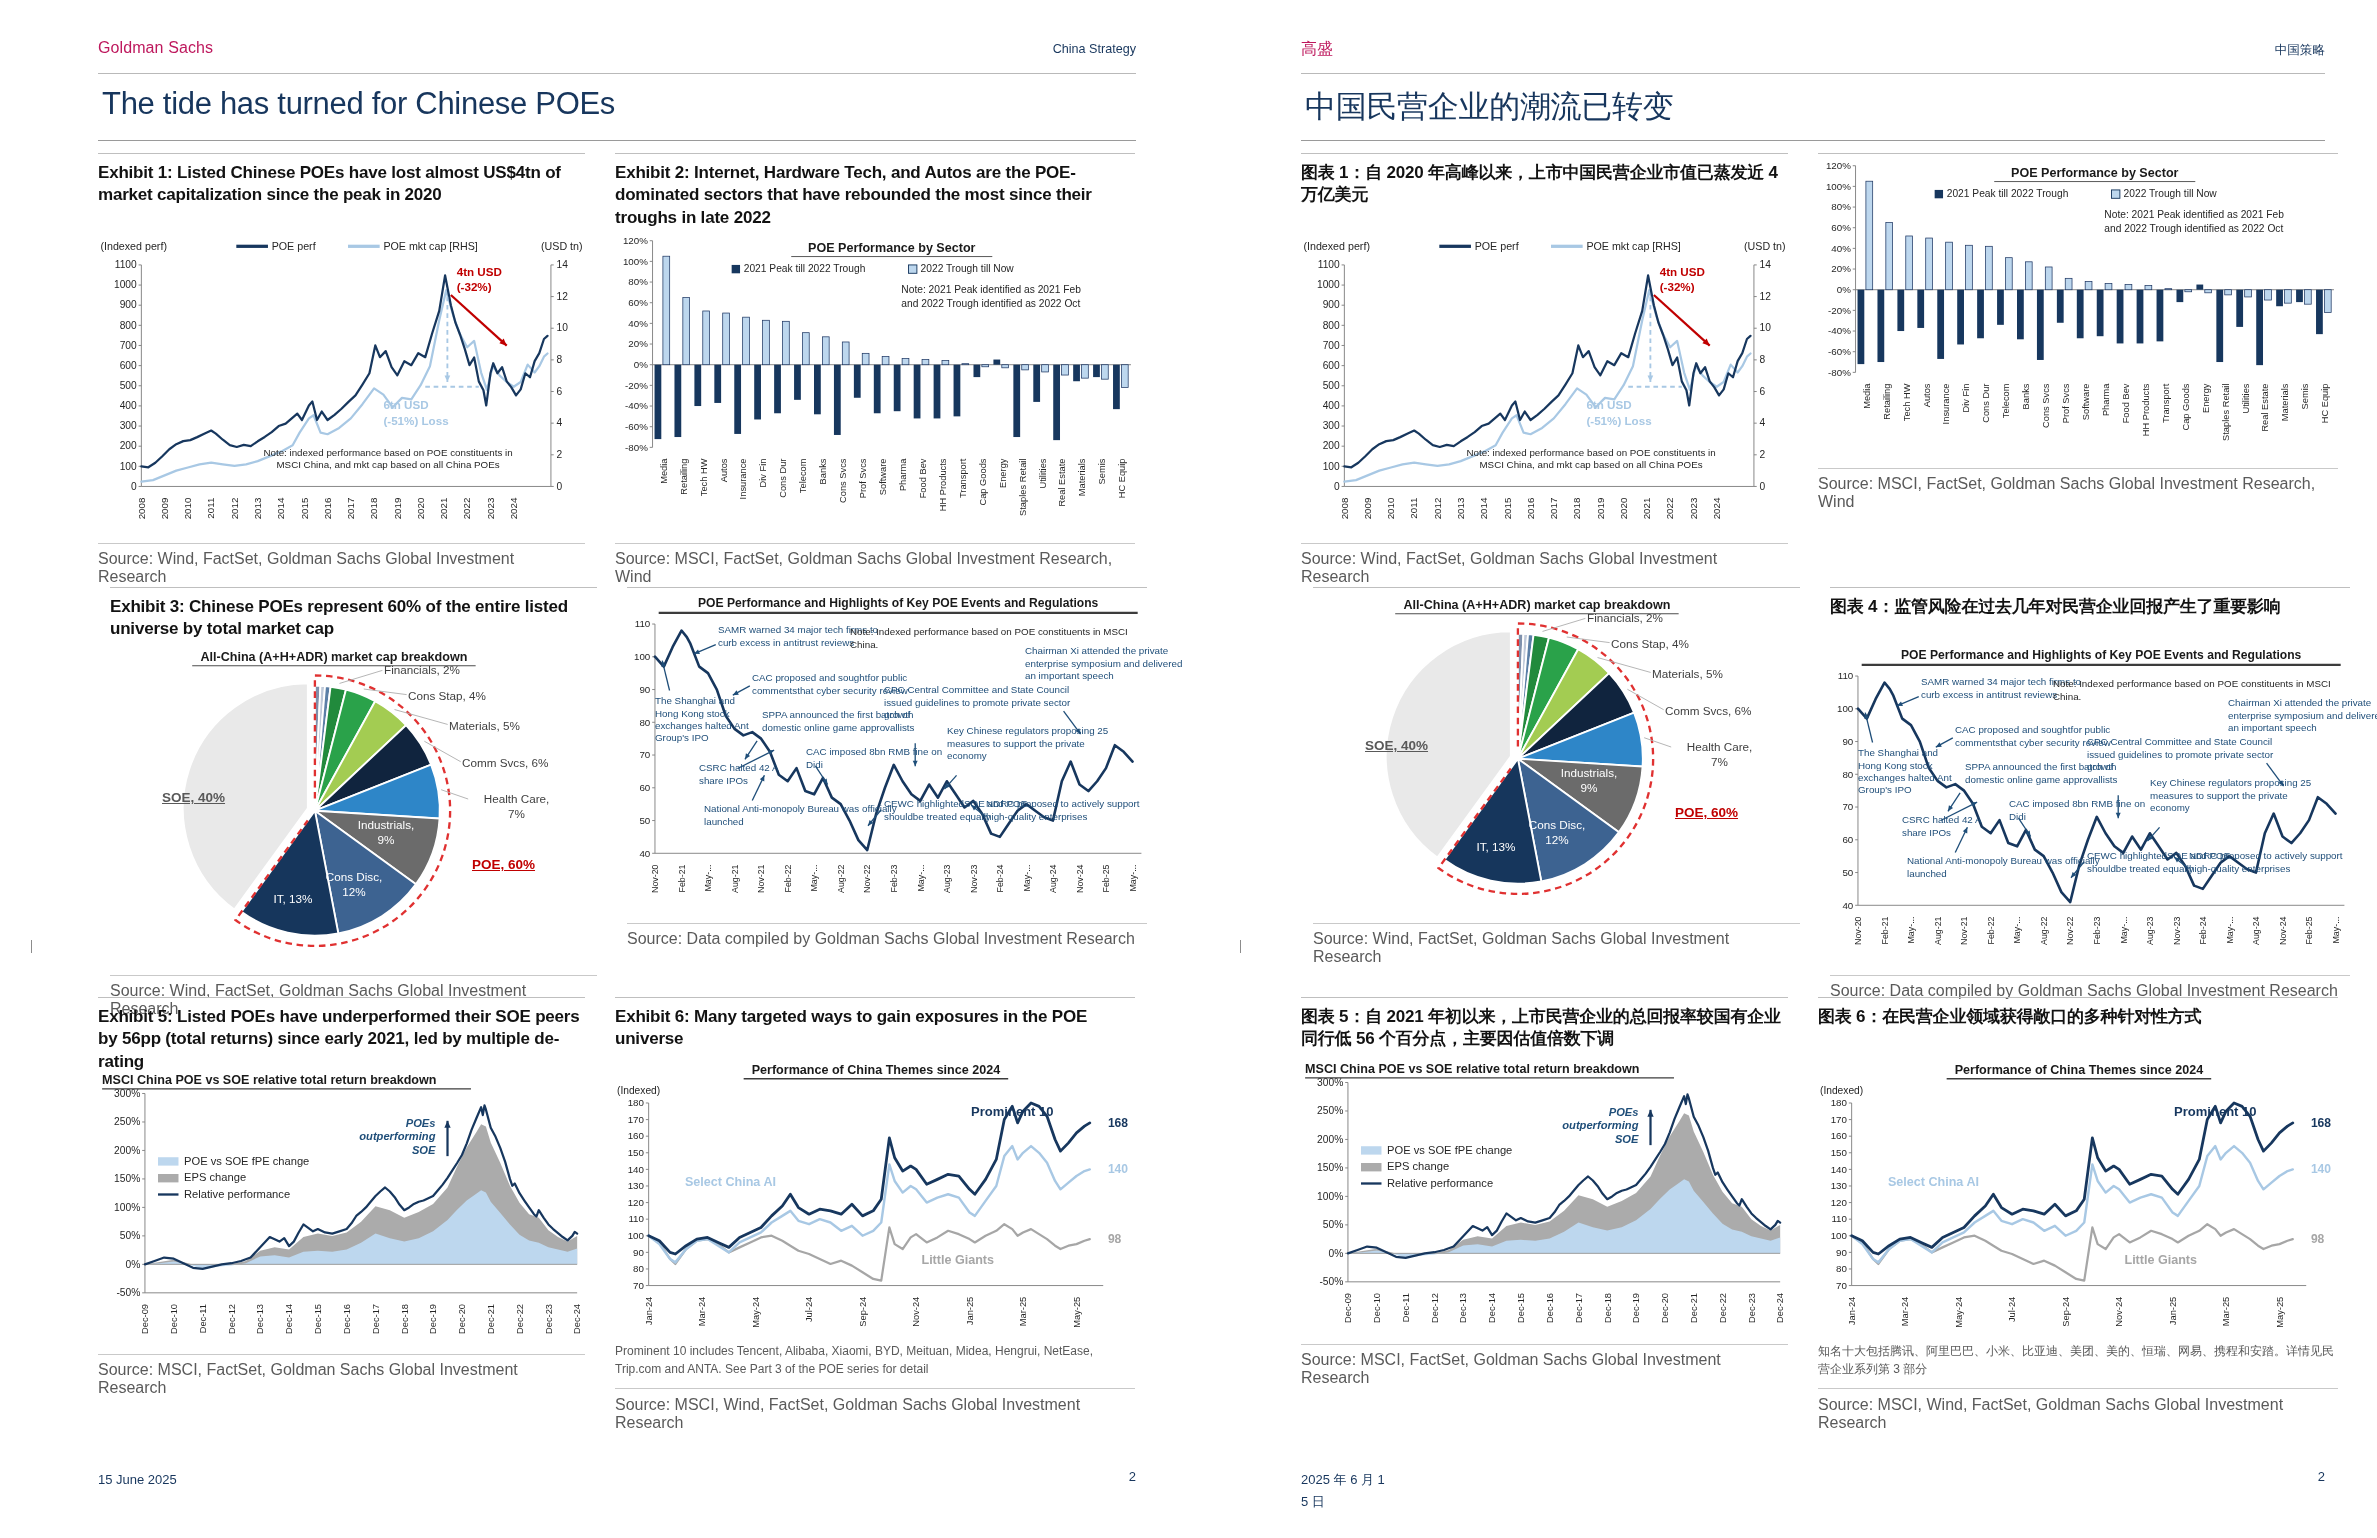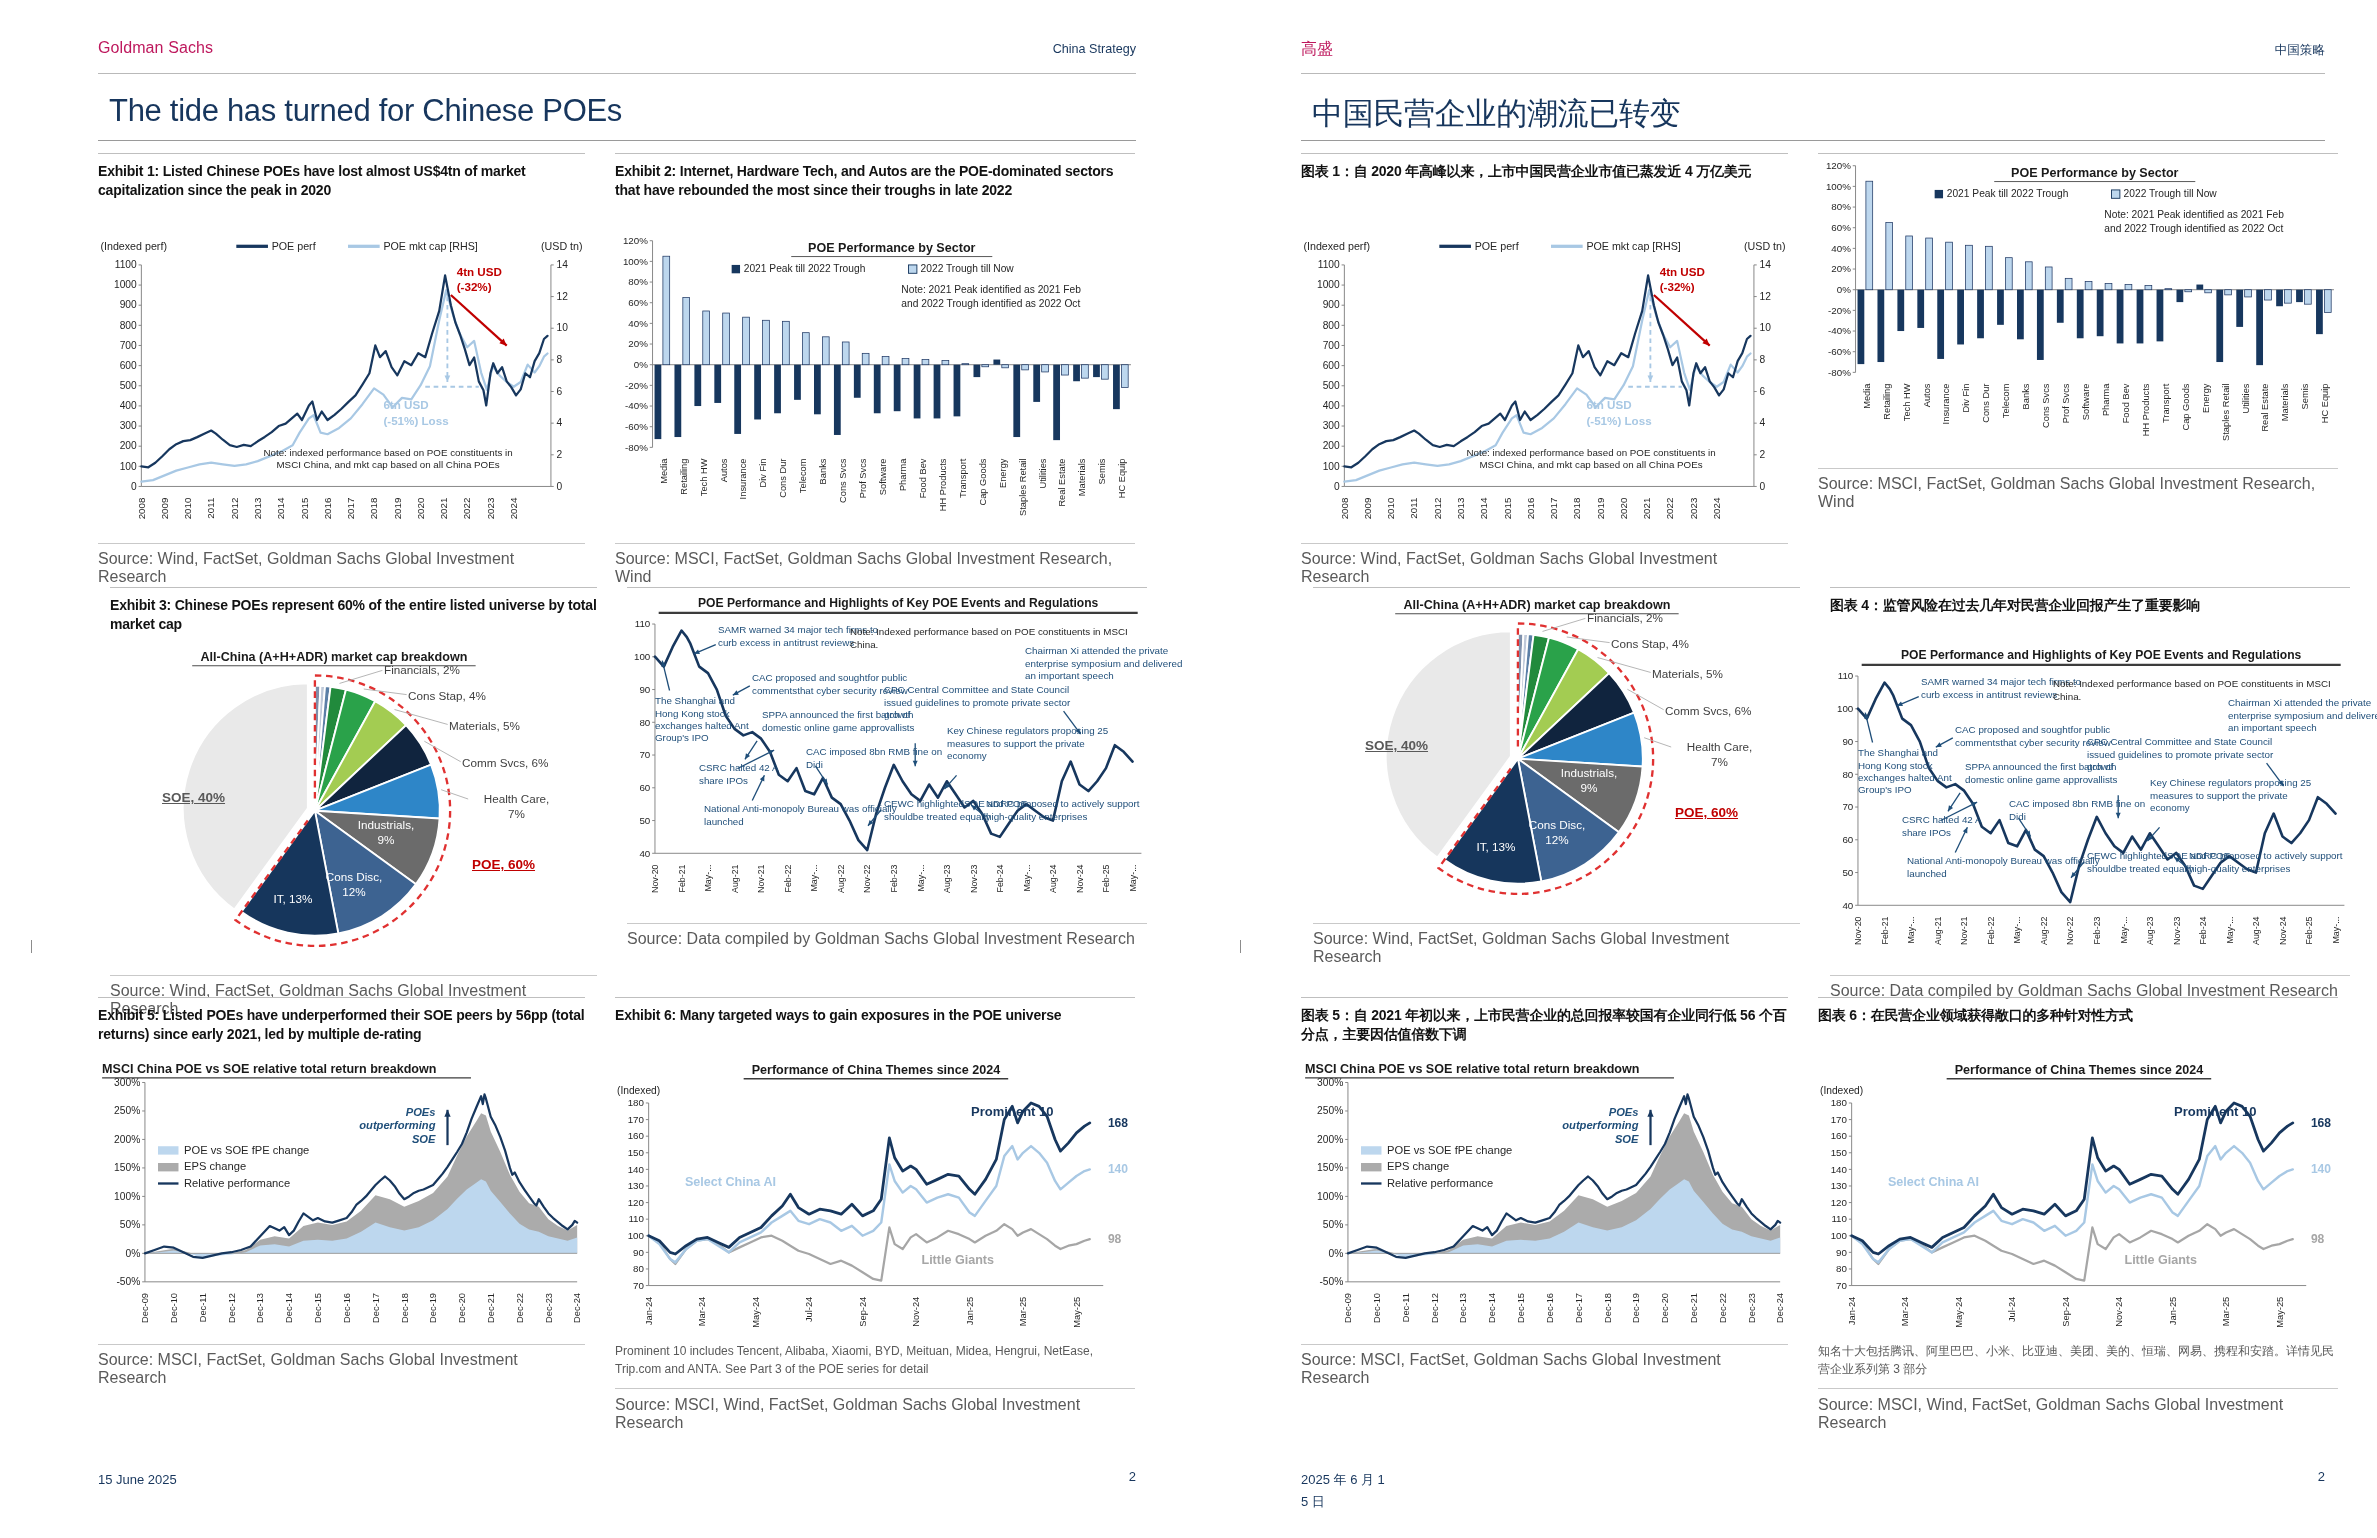--- a/index.html
+++ b/index.html
@@ -4,27 +4,27 @@
 <style>
   html,body{margin:0;padding:0;background:#ffffff;}
   body{width:2377px;height:1538px;position:relative;font-family:"Liberation Sans",sans-serif;overflow:hidden;}
   .page{position:absolute;top:0;width:1189px;height:1538px;background:#fff;}
   .page.left{left:0;--ml:98px;}
   .page.right{left:1189px;--ml:112px;}
   .hdr{position:absolute;top:39px;left:var(--ml);right:53px;display:flex;justify-content:space-between;align-items:baseline;}
   .brand{font-size:16px;color:#be185d;font-weight:500;letter-spacing:0.1px;}
   .section{font-size:12.6px;color:#17365D;}
   .hdr-rule{position:absolute;top:73px;left:var(--ml);right:53px;border-top:0.9px solid #b9b9b9;}
-  .ptitle{position:absolute;top:82px;left:var(--ml);right:53px;margin:11px;font-size:31px;font-weight:500;color:#17365D;letter-spacing:-0.3px;}
+  .ptitle{position:absolute;top:82px;left:var(--ml);right:53px;margin:4px;font-size:31px;font-weight:500;color:#17365D;letter-spacing:-0.3px;}
   .title-rule{position:absolute;top:140px;left:var(--ml);right:53px;border-top:1.9px solid #9a9a9a;}
   .ex{position:absolute;border-top:0.9px solid #bfbfbf;padding-top:8.4px;}
   .c1{left:var(--ml);width:487px;}
   .c2{left:calc(var(--ml) + 517px);width:520px;}
   .r1{top:153px;}.r2{top:587px;margin-left:12px;}.r3{top:997px;}
-  .ex-title{font-size:14px;font-weight:bold;color:#121212;line-height:1.3;letter-spacing:-0.2px;}
+  .ex-title{font-size:17px;font-weight:bold;color:#121212;line-height:1.3;letter-spacing:-0.2px;}
   .r1 .ex-title{min-height:75px;}
   .r2 .ex-title{min-height:52px;}
   .r3 .ex-title{min-height:56px;}
   .ex-chart{position:relative;width:100%;}
   .r1 .ex-chart{height:296px;}
   .r2 .ex-chart{height:317px;}
   .r3 .ex-chart{height:272px;}
   .ex-chart svg{position:absolute;left:0;top:0;}
   .ex-chart text{font-family:"Liberation Sans",sans-serif;}
   .ex-rule{border-top:0.9px solid #c9c9c9;margin:9.3px 0 6.5px;}

